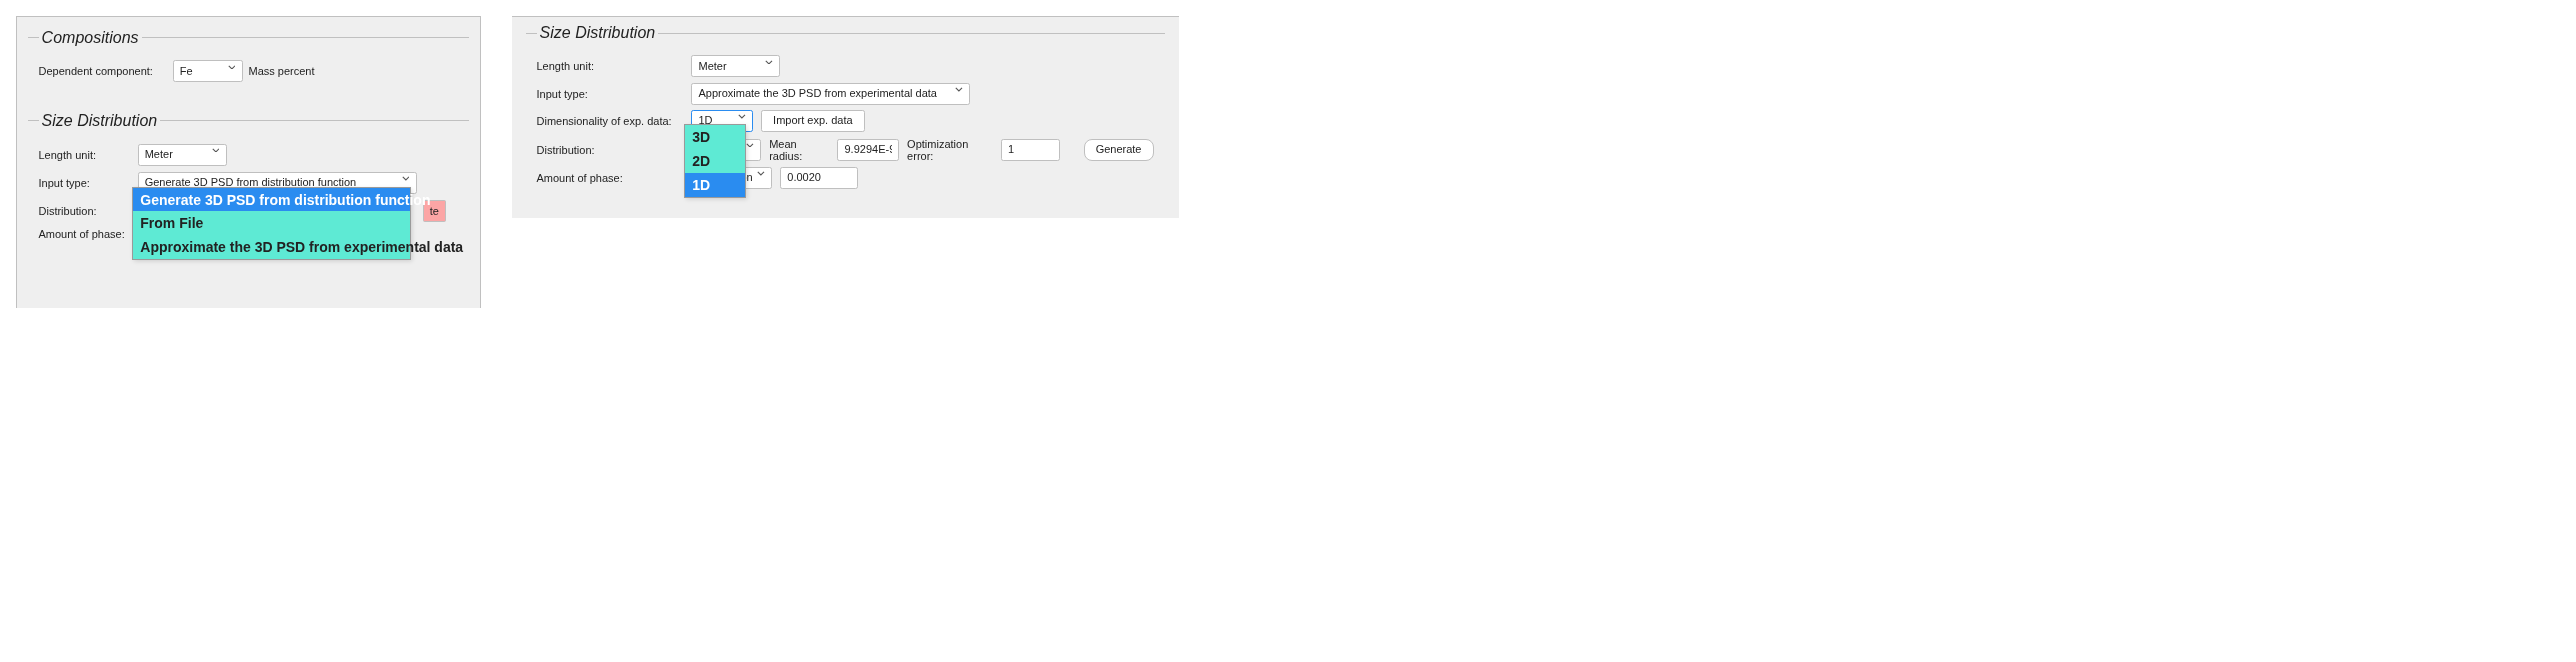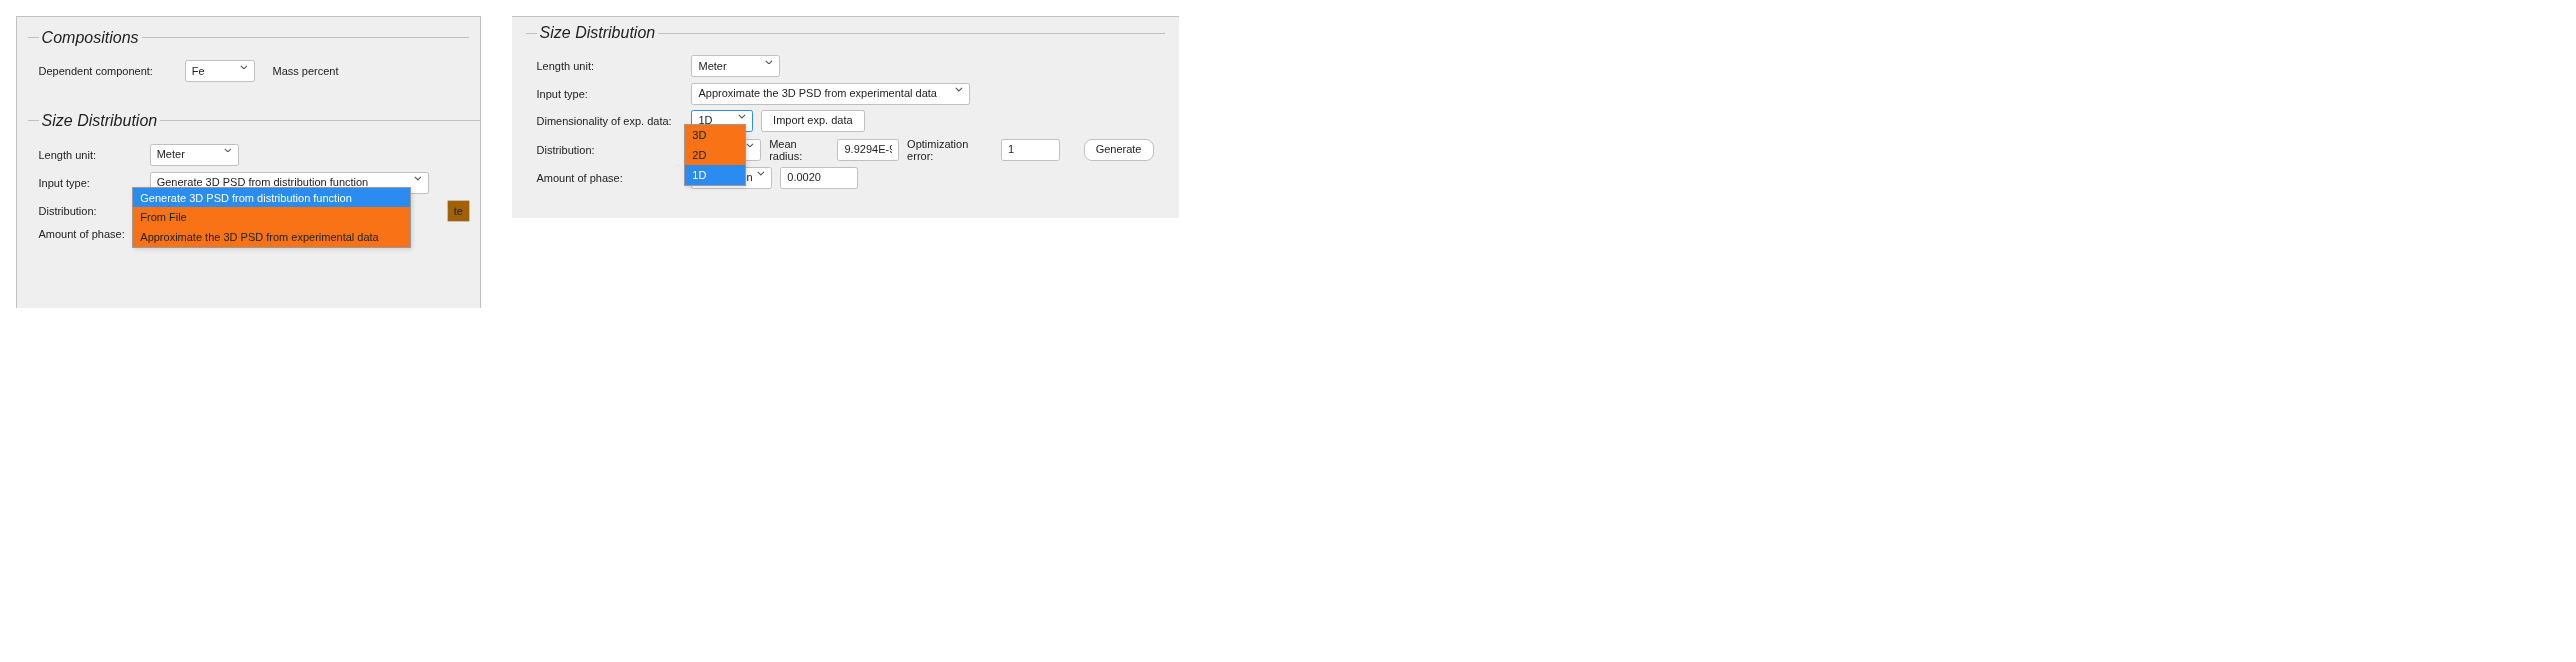--- a/index.html
+++ b/index.html
@@ -56,21 +56,21 @@
   }
   legend {
     font-style: italic;
     padding: 0 3.1px;
     font-size: 16px;
     background: #efefef;
   }
   .row {
     display: flex;
     align-items: center;
-    gap: 18px;
+    gap: 6px;
     margin: 6.2px 0;
   }
   .label-col { width: 128px; }
   .label-col-narrow { width: 109px; }
   .select, .input, .button {
     background: #fff;
     border: 0.8px solid #bfbfbf;
     border-radius: 2.3px;
     padding: 3.1px 6.2px;
     font-size: 11px;
@@ -89,39 +89,40 @@
   .input {
     width: 57px;
   }
   .input-wide { width: 78px; }
   .button {
     cursor: pointer;
     padding: 3.1px 11px;
   }
   .dropdown {
     position: absolute;
-    background: #f97316;
+    background: #5eead4;
     border: 0.8px solid #9a9a9a;
     box-shadow: 1.6px 1.6px 4.7px rgba(0,0,0,.15);
     z-index: 10;
-    font-size: 11px;
+    font-size: 14px;
+    font-weight: bold;
   }
   .dropdown .opt {
     padding: 3.9px 7.8px;
     cursor: pointer;
     white-space: nowrap;
   }
   .dropdown .opt.selected {
     background: #2a8cf0;
     color: #fff;
   }
   .chev svg { display:block; }
   .peek-btn {
     border: 0.8px solid #bfbfbf;
-    background: #a16207;
+    background: #fca5a5;
     border-radius: 1.6px;
     padding: 3.1px 6.2px;
     height: 22px;
     font-size: 11px;
     display:inline-flex;
     align-items:center;
   }
   .right-row { display:flex; align-items:center; gap:7.8px; margin:5.4px 0; }
   .right-label { width: 147px; }
 </style>

